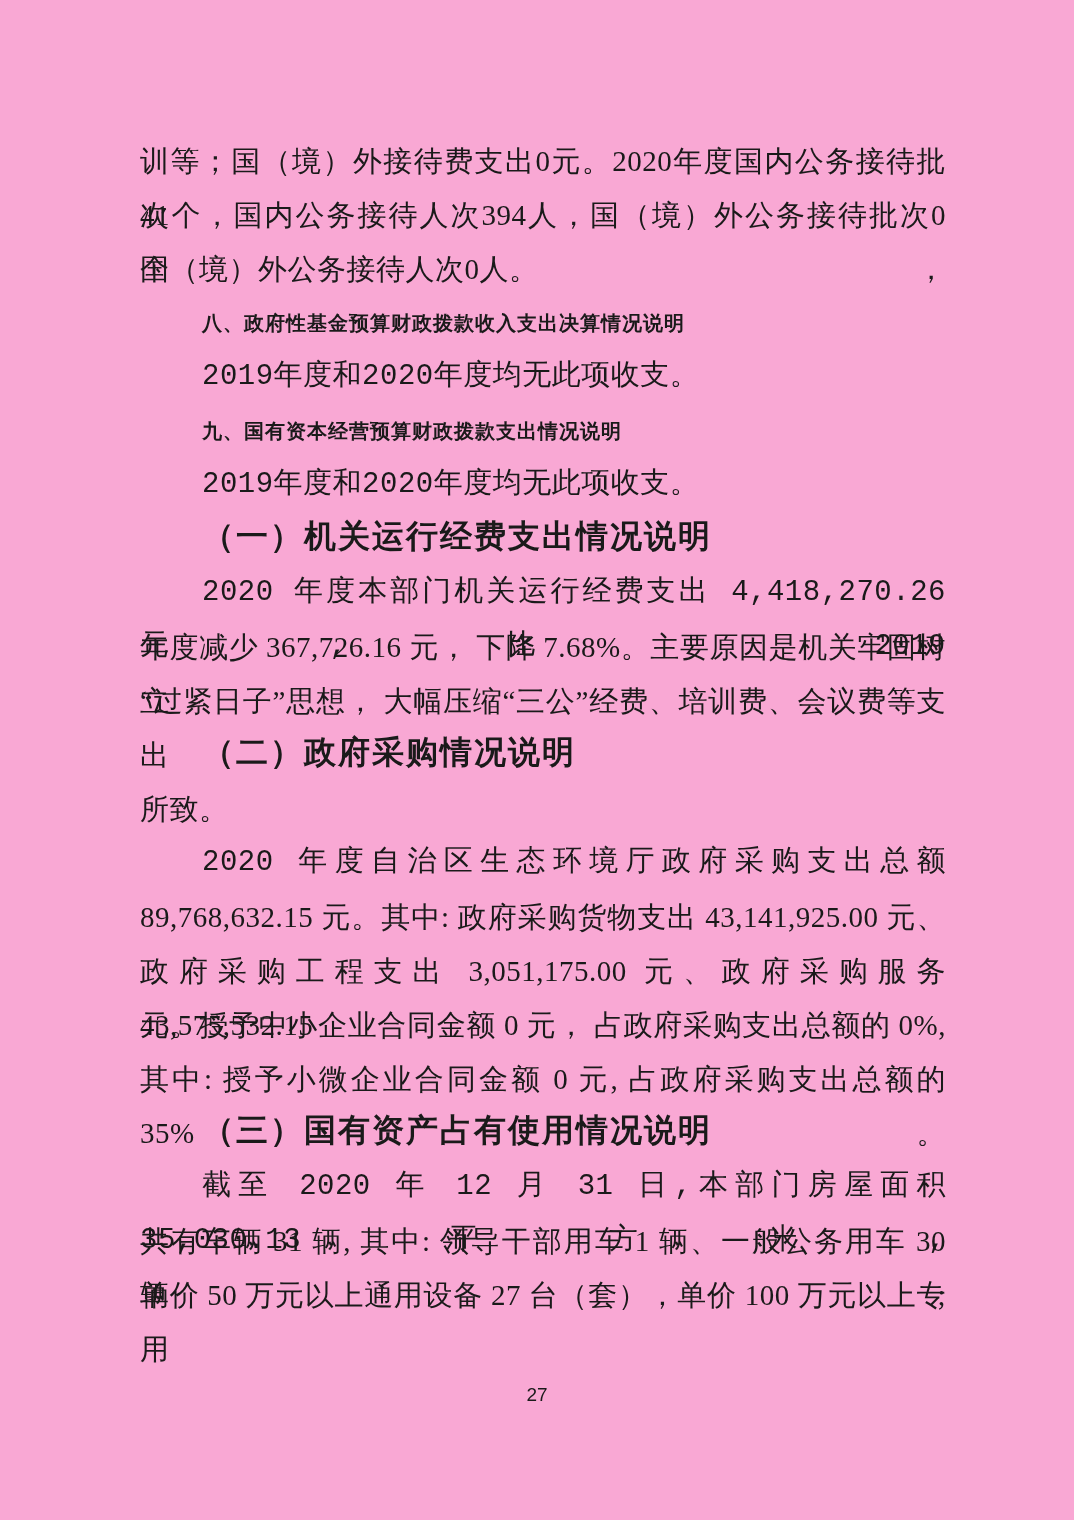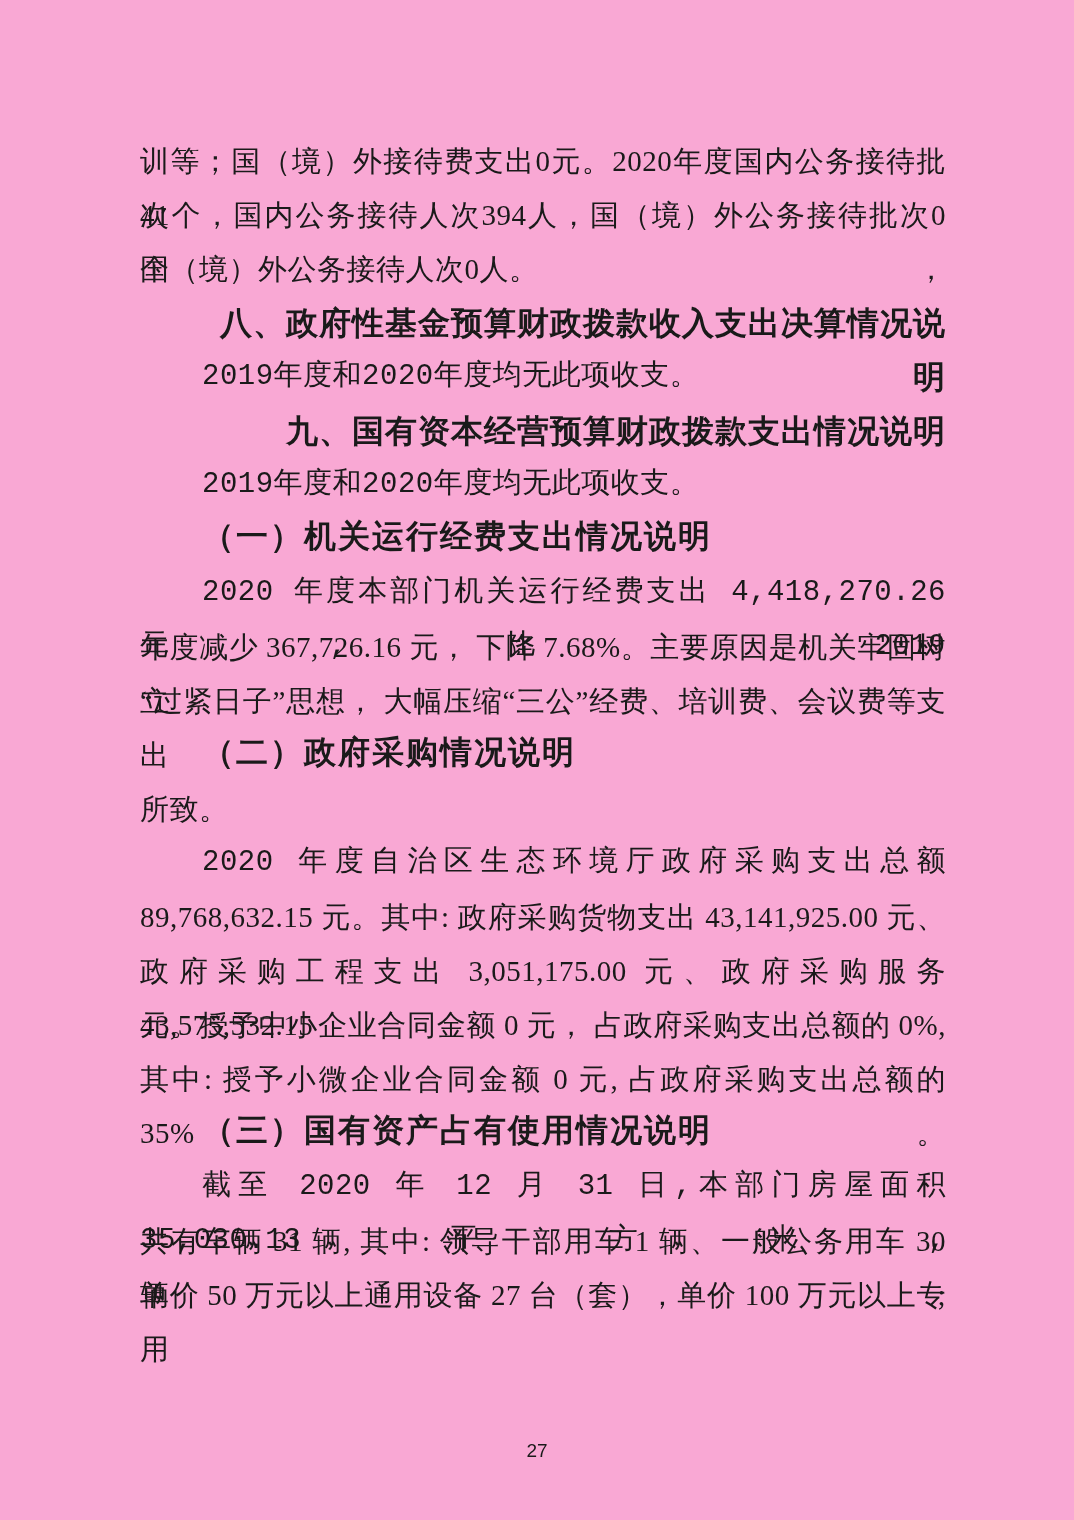--- a/index.html
+++ b/index.html
@@ -39,34 +39,33 @@
   
   .ind {
     text-indent: 62px;
     font-family: Liberation Mono, monospace;
   }
   
   .hei {
     font-family: "Liberation Sans", "DejaVu Sans", sans-serif;
     font-weight: 700;
     letter-spacing: 1px;
-    font-size: 32px;
-    text-align: right;
+    font-size: 20px;
   }
   
   .kai {
     font-weight: 700;
     letter-spacing: 2px;
     font-size: 32px;
   }
   .page-number {
     position: absolute;
     left: 0;
     right: 0;
-    top: 1440px;
+    top: 1384px;
     text-align: center;
     font-family: "Liberation Sans", "DejaVu Sans", sans-serif;
     font-size: 19px;
     color: #1a1a1a;
   }
 </style>
 </head>
 <body>
 
 <div class="page">

